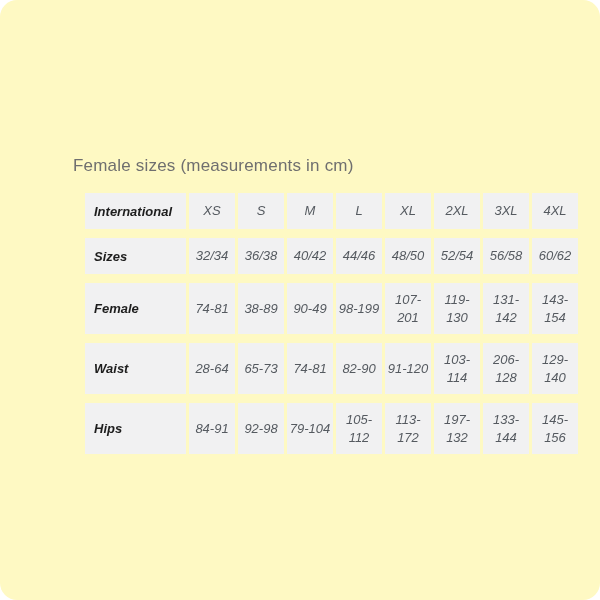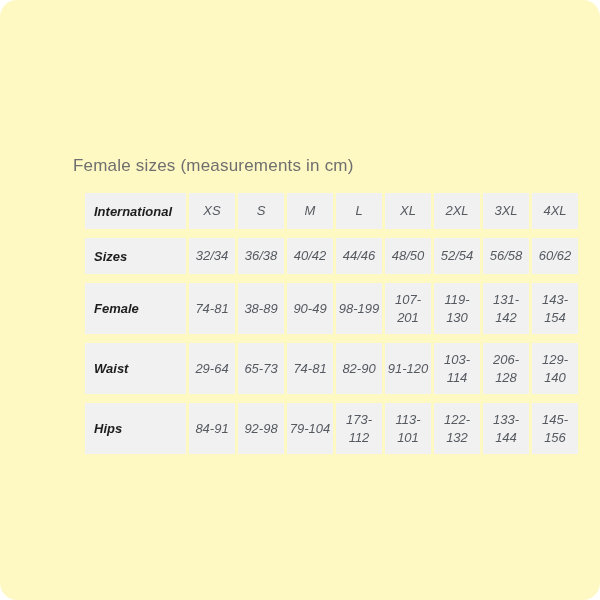--- a/index.html
+++ b/index.html
@@ -96,35 +96,35 @@
           <td class="cell-value">38-89</td>
           <td class="cell-value">90-49</td>
           <td class="cell-value">98-199</td>
           <td class="cell-value">107-201</td>
           <td class="cell-value">119-130</td>
           <td class="cell-value">131-142</td>
           <td class="cell-value">143-154</td>
         </tr>
         <tr class="row-h47">
           <td class="row-label">Waist</td>
-          <td class="cell-value">29-64</td>
+          <td class="cell-value">28-64</td>
           <td class="cell-value">65-73</td>
           <td class="cell-value">74-81</td>
           <td class="cell-value">82-90</td>
           <td class="cell-value">91-120</td>
           <td class="cell-value">103-114</td>
           <td class="cell-value">206-128</td>
           <td class="cell-value">129-140</td>
         </tr>
         <tr class="row-h47">
           <td class="row-label">Hips</td>
           <td class="cell-value">84-91</td>
           <td class="cell-value">92-98</td>
           <td class="cell-value">79-104</td>
-          <td class="cell-value">173-112</td>
-          <td class="cell-value">113-101</td>
-          <td class="cell-value">122-132</td>
+          <td class="cell-value">105-112</td>
+          <td class="cell-value">113-172</td>
+          <td class="cell-value">197-132</td>
           <td class="cell-value">133-144</td>
           <td class="cell-value">145-156</td>
         </tr>
       </tbody>
   </table>
 </div>
 
 </body></html>

